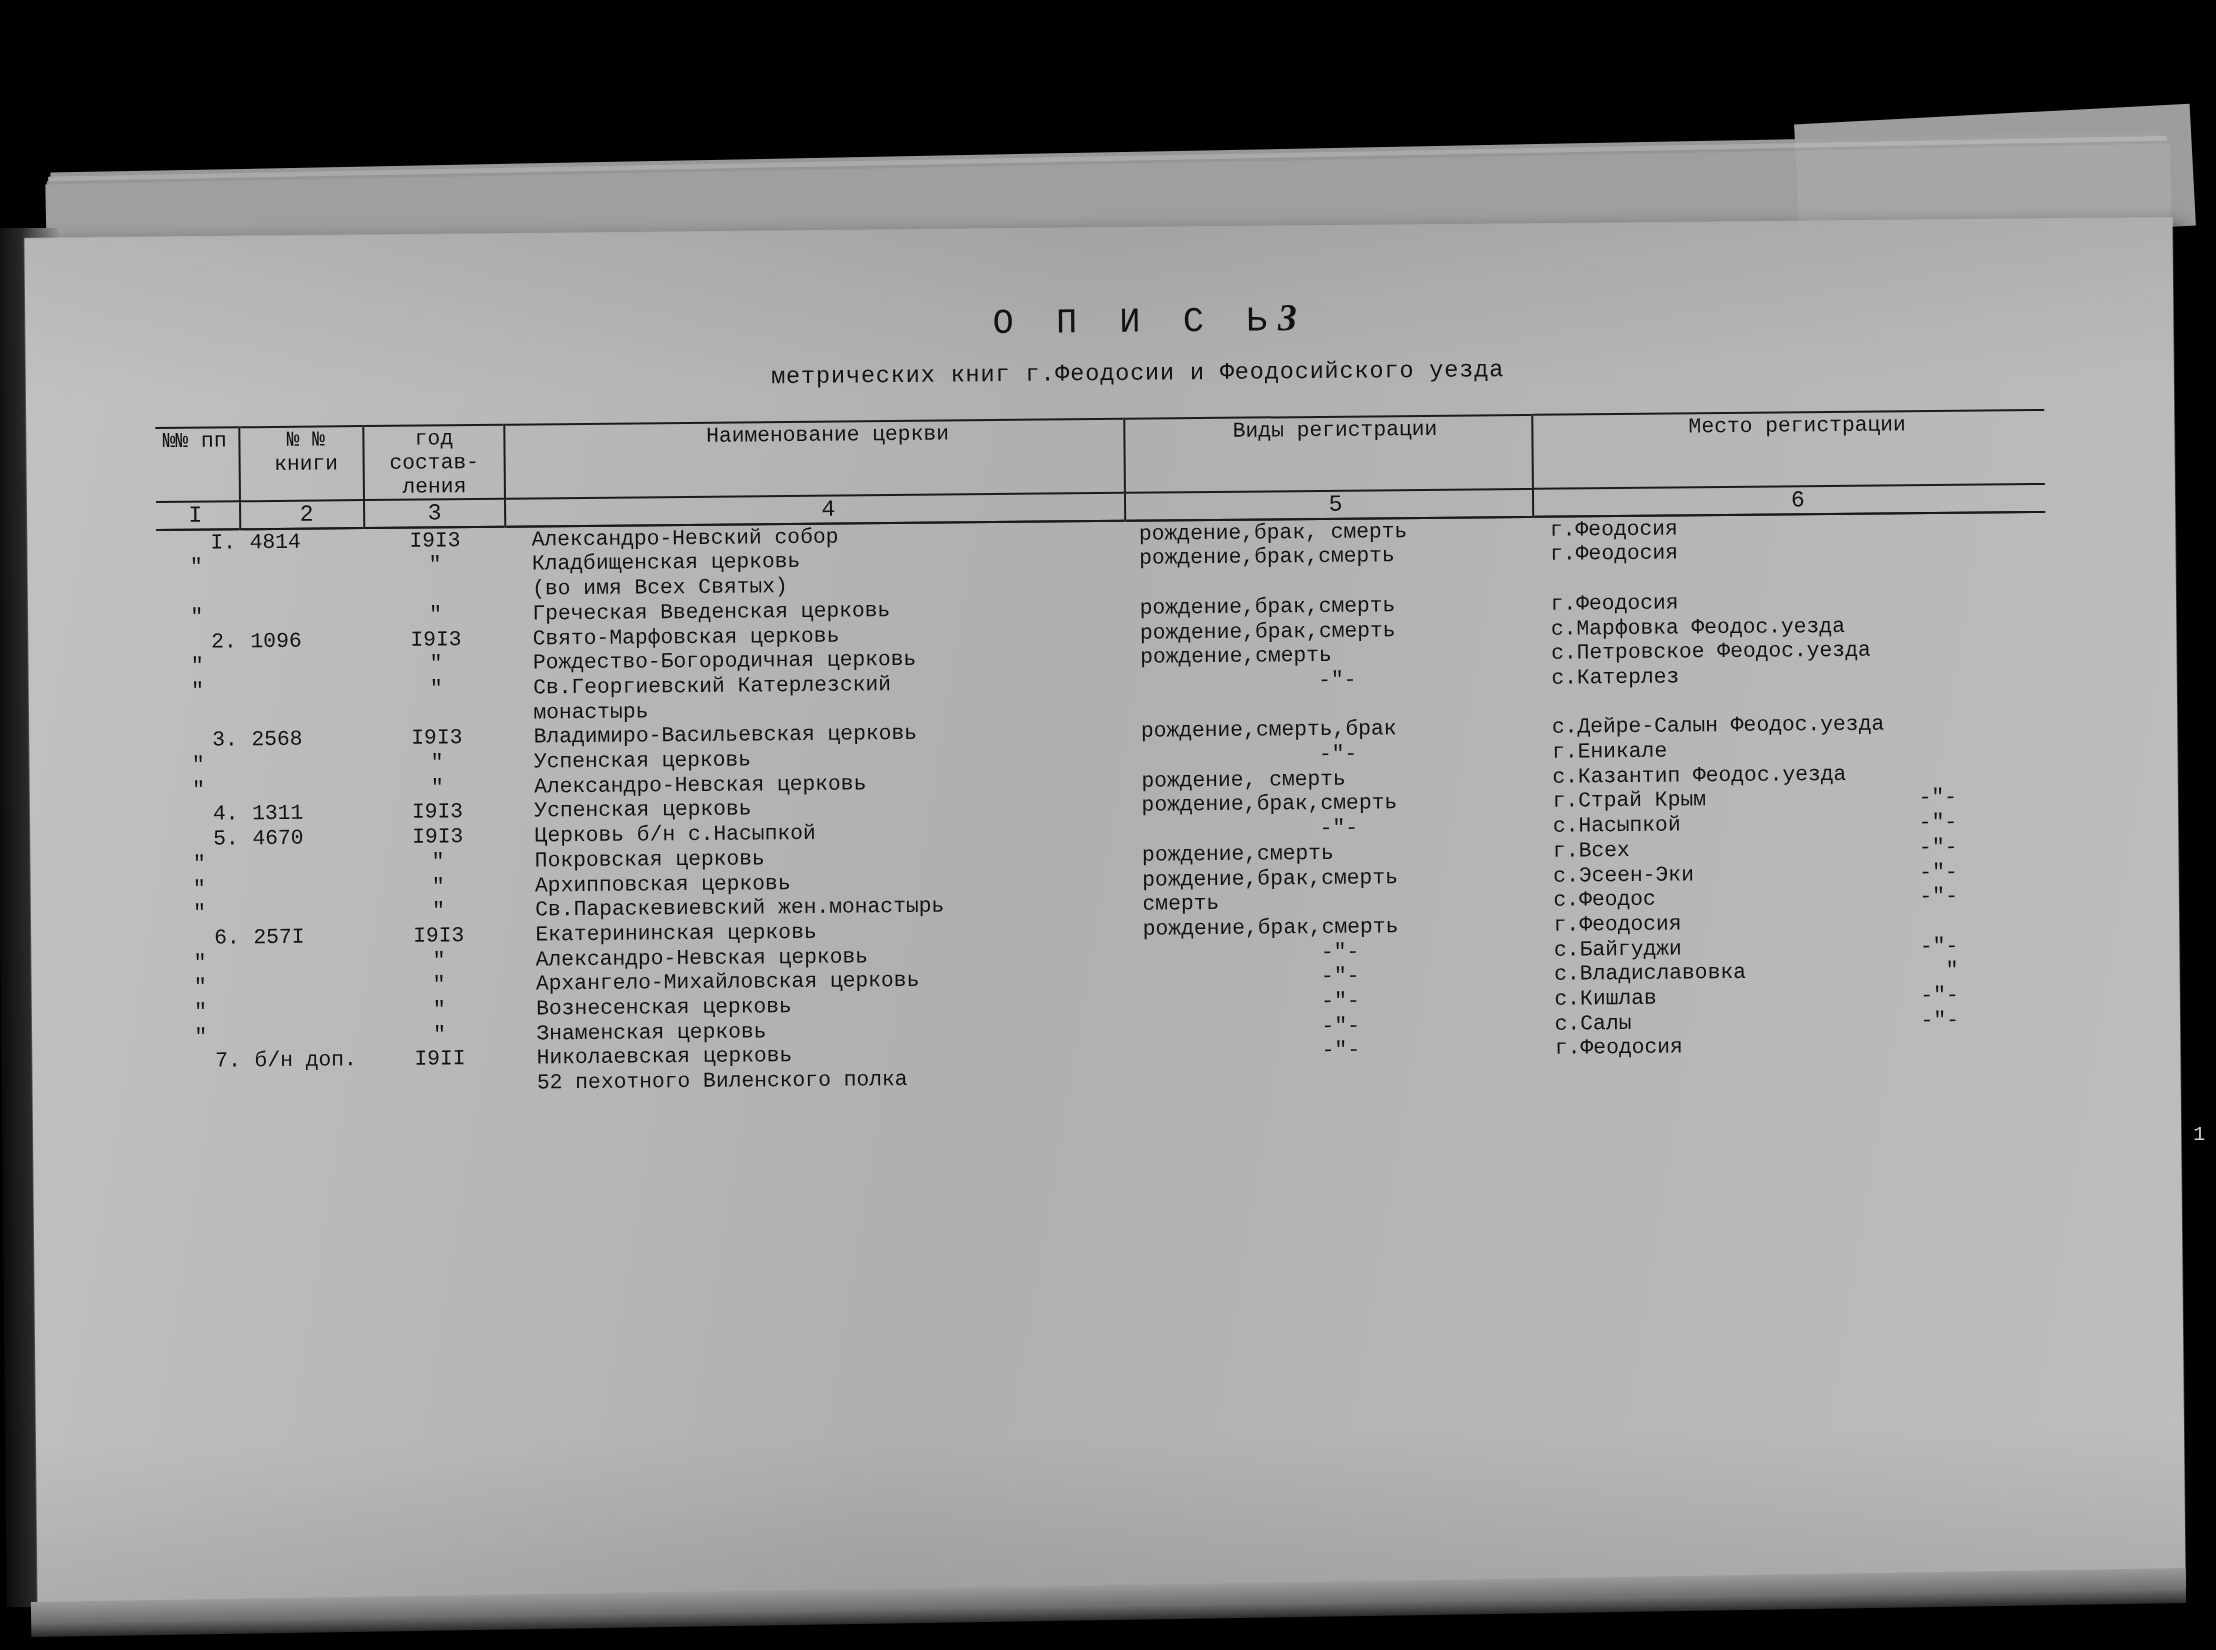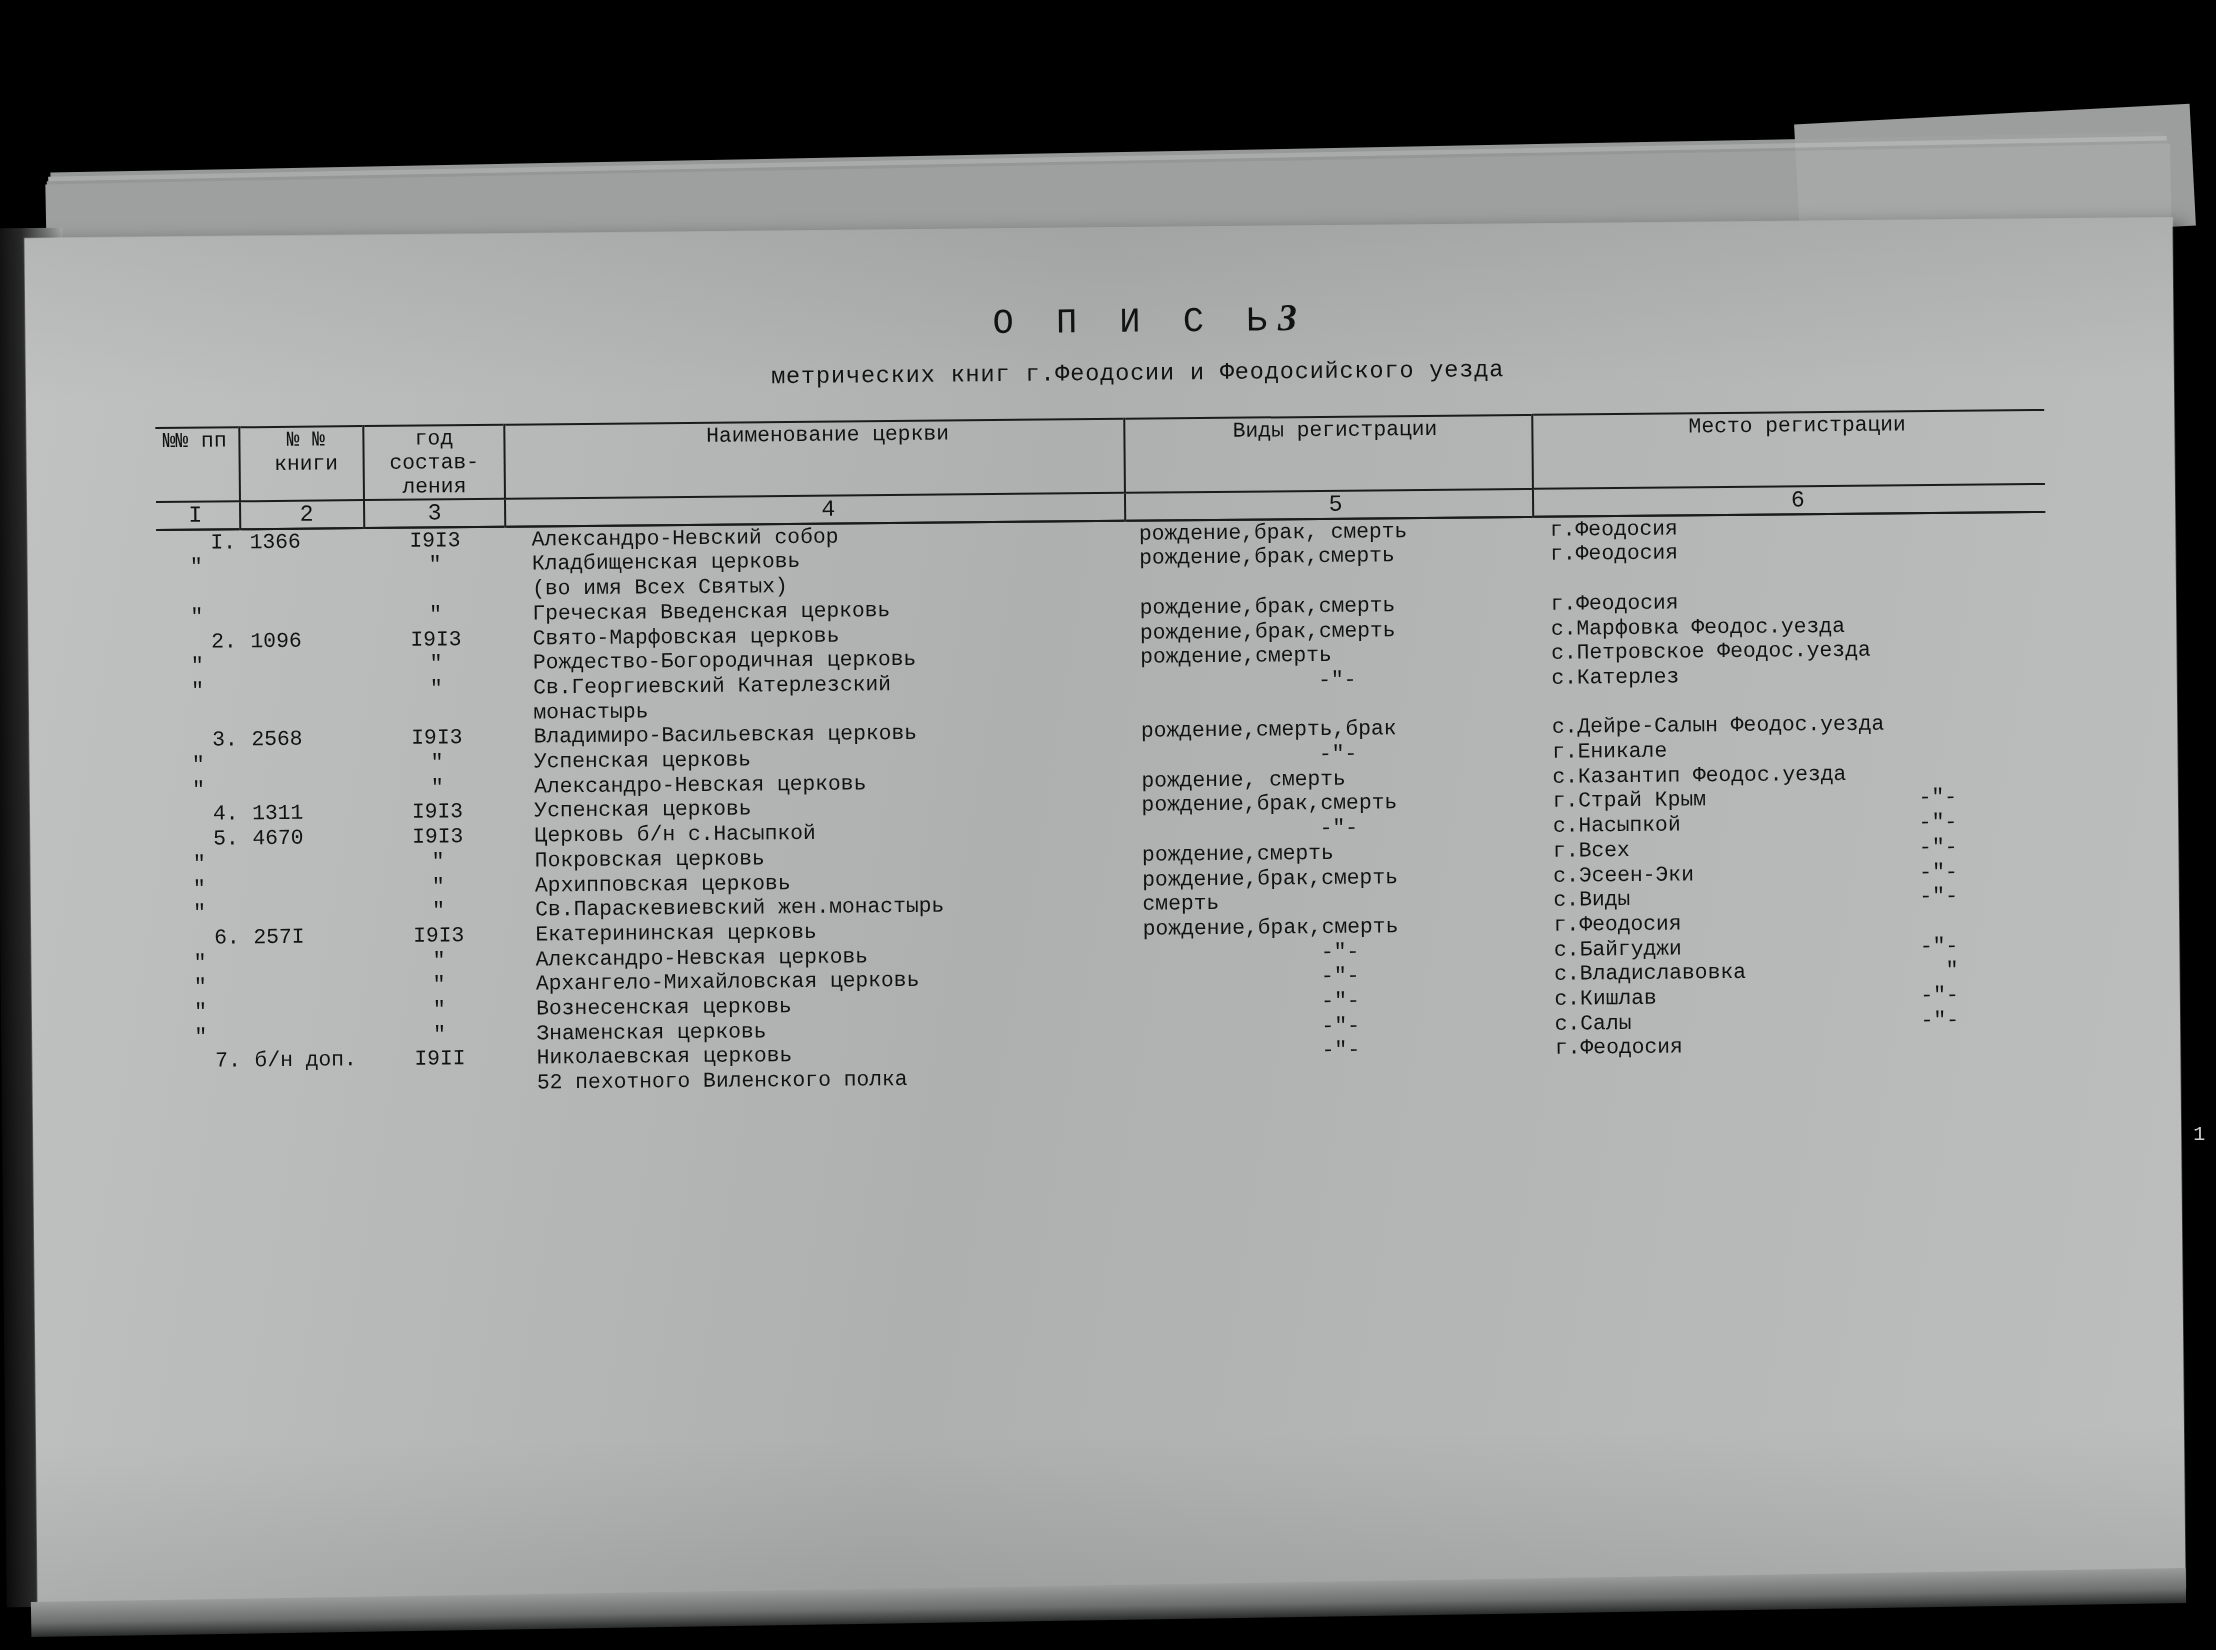--- a/index.html
+++ b/index.html
@@ -188,21 +188,21 @@
           <td class="c3 sep">3</td>
           <td class="c4 sep" style="text-align:center">4</td>
           <td class="c5 sep" style="text-align:center">5</td>
           <td class="c6 sep" style="text-align:center">6</td>
         </tr>
       </tbody>
 
       <tbody id="rows">
           <tr class="body">
             <td class="c1">I.</td>
-            <td class="c2">1366</td>
+            <td class="c2">4814</td>
             <td class="c3">I9I3</td>
             <td class="c4">Александро-Невский собор</td>
             <td class="c5">рождение,брак, смерть</td>
             <td class="c6"><span>г.Феодосия</span></td>
           </tr>
           <tr class="body">
             <td class="c1" style="text-align:center;padding-right:0">"</td>
             <td class="c2"></td>
             <td class="c3">"</td>
             <td class="c4">Кладбищенская церковь
@@ -298,21 +298,21 @@
             <td class="c4">Архипповская церковь</td>
             <td class="c5">рождение,брак,смерть</td>
             <td class="c6"><span>с.Эсеен-Эки</span><span class="tail">-"-</span></td>
           </tr>
           <tr class="body">
             <td class="c1" style="text-align:center;padding-right:0">"</td>
             <td class="c2"></td>
             <td class="c3">"</td>
             <td class="c4">Св.Параскевиевский жен.монастырь</td>
             <td class="c5">смерть</td>
-            <td class="c6"><span>с.Виды</span><span class="tail">-"-</span></td>
+            <td class="c6"><span>с.Феодос</span><span class="tail">-"-</span></td>
           </tr>
           <tr class="body">
             <td class="c1">6.</td>
             <td class="c2">257I</td>
             <td class="c3">I9I3</td>
             <td class="c4">Екатерининская церковь</td>
             <td class="c5">рождение,брак,смерть</td>
             <td class="c6"><span>г.Феодосия</span></td>
           </tr>
           <tr class="body">

